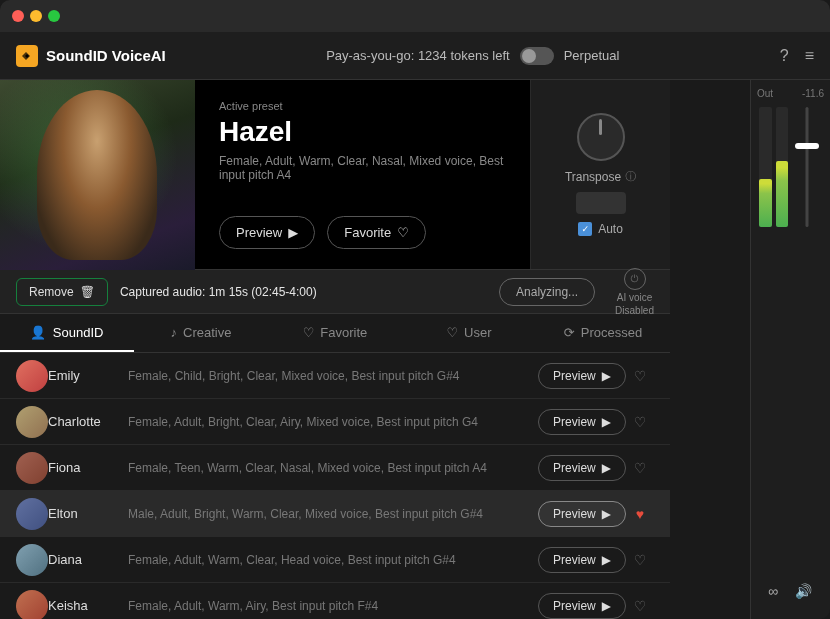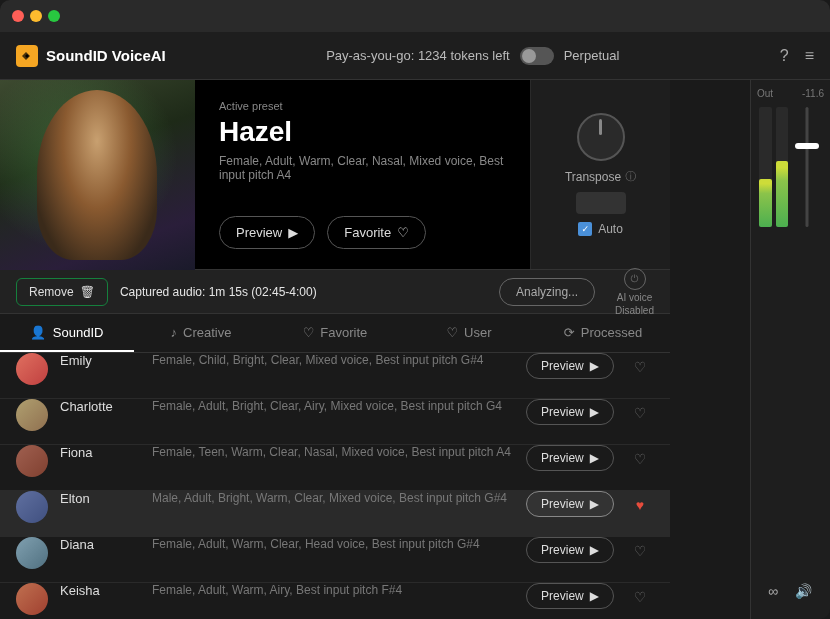--- a/index.html
+++ b/index.html
@@ -327,25 +327,25 @@
     }
 
     
     .voice-list {
       background: #1a1a1a;
       margin-right: 80px;
       overflow-y: auto;
     }
     .voice-row {
       display: flex;
-      align-items: flex-start;
+      align-items: center;
       height: 46px;
       padding: 0 16px;
       border-bottom: 1px solid #2a2a2a;
-      gap: 12px;
+      gap: 0;
     }
     .voice-row.active { background: #2a2a2a; }
     .voice-avatar {
       width: 32px;
       height: 32px;
       border-radius: 50%;
       flex-shrink: 0;
       overflow: hidden;
     }
     .avatar-emily { background: linear-gradient(135deg, #e07060, #c04040); }

